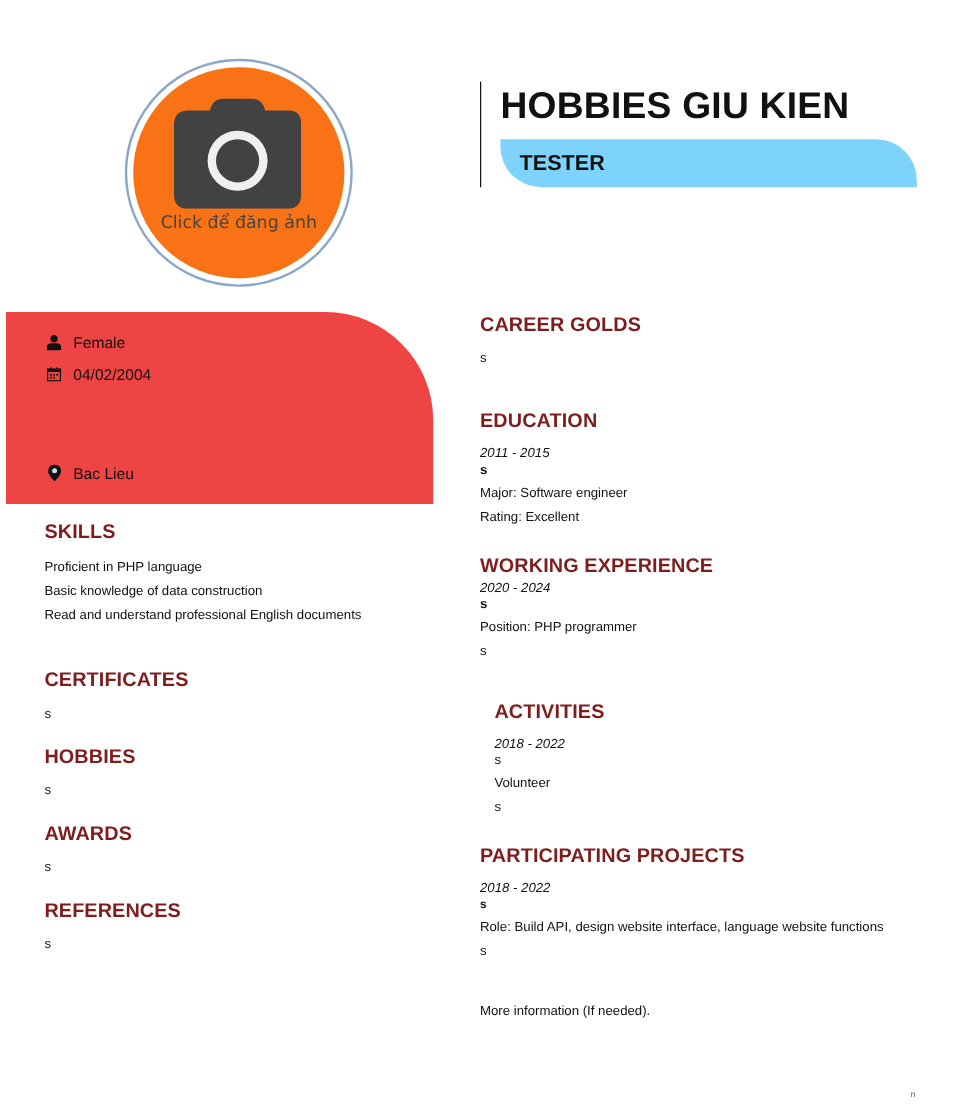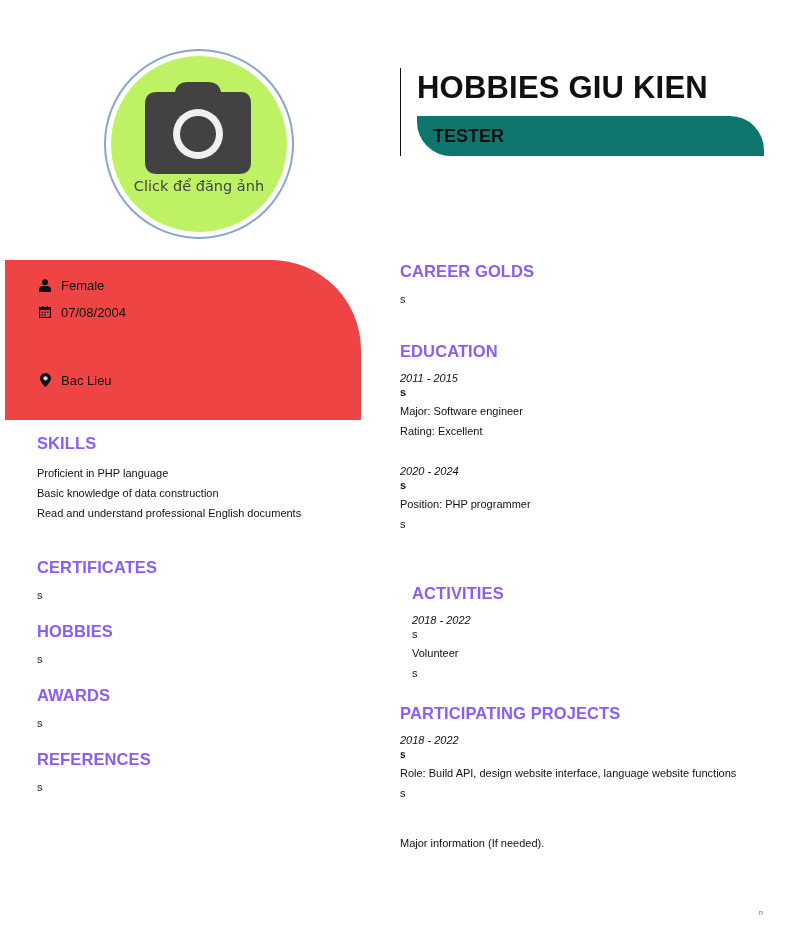--- a/index.html
+++ b/index.html
@@ -5,53 +5,53 @@
   * { box-sizing: border-box; margin: 0; padding: 0; }
   html, body { width: 800px; height: 927px; background: #ffffff; overflow: hidden; }
   body { font-family: "Liberation Sans", "DejaVu Sans", sans-serif; color: #111; position: relative; }
 
   .avatar-wrap {
     position: absolute; left: 104px; top: 49px; width: 190px; height: 190px;
     border-radius: 50%; border: 2px solid #8aa6c8; background: #fff;
     display: flex; align-items: center; justify-content: center;
   }
   .avatar-inner {
-    width: 176px; height: 176px; border-radius: 50%; background: #bef264;
+    width: 176px; height: 176px; border-radius: 50%; background: #f97316;
     position: relative; cursor: pointer;
   }
   .camera { position: absolute; left: 34px; top: 26px; width: 106px; height: 92px; }
   .avatar-caption {
     position: absolute; left: 0; right: 0; top: 122px; text-align: center;
     font-family: "DejaVu Sans", sans-serif; font-size: 14.5px; color: #444;
   }
 
   .name-block {
     position: absolute; left: 400px; top: 68px; width: 365px; height: 88px;
     border-left: 1.5px solid #111;
   }
   .name {
     position: absolute; left: 16px; top: 2px; font-size: 31px; font-weight: 700;
     letter-spacing: 0.2px; color: #111; white-space: nowrap;
   }
   .title-bar {
     position: absolute; left: 16px; top: 48px; width: 347px; height: 40px;
-    background: #0f766e; border-radius: 0 34px 0 34px;
+    background: #7dd3fc; border-radius: 0 34px 0 34px;
   }
   .title-text {
     position: absolute; left: 16px; top: 10px; font-size: 18px; font-weight: 700; color: #111;
   }
 
   .contact-panel {
     position: absolute; left: 5px; top: 260px; width: 356px; height: 160px;
     background: #ef4444; border-top-right-radius: 90px;
   }
   .contact-row { position: absolute; left: 32px; display: flex; align-items: center; font-size: 13px; color: #111; }
   .contact-row .ic { width: 16px; height: 16px; margin-right: 8px; display: flex; align-items: center; justify-content: center; }
 
-  .sec-title { font-size: 16.5px; font-weight: 700; color: #8b5cf6; letter-spacing: 0.1px; }
+  .sec-title { font-size: 16.5px; font-weight: 700; color: #7f1d1d; letter-spacing: 0.1px; }
   .txt { font-size: 11px; color: #111; line-height: 20px; }
   .date { font-size: 11px; font-style: italic; color: #111; }
   .bold { font-weight: 700; }
 
   .left-col { position: absolute; left: 37px; top: 434px; width: 320px; }
   .right-col { position: absolute; left: 400px; top: 262px; width: 380px; }
   .blk { position: absolute; left: 0; }
 
   .corner-mark { position: absolute; left: 759px; top: 909px; font-size: 7px; color: #555; }
 </style>
@@ -93,23 +93,23 @@
           <rect x="0.6" y="1.6" width="10.8" height="2.4" fill="#111"></rect>
           <rect x="3" y="0" width="1.2" height="2.5" fill="#111"></rect>
           <rect x="7.8" y="0" width="1.2" height="2.5" fill="#111"></rect>
           <rect x="2.6" y="5.6" width="1.6" height="1.4" fill="#111"></rect>
           <rect x="5.2" y="5.6" width="1.6" height="1.4" fill="#111"></rect>
           <rect x="7.8" y="5.6" width="1.6" height="1.4" fill="#111"></rect>
           <rect x="2.6" y="8" width="1.6" height="1.4" fill="#111"></rect>
           <rect x="5.2" y="8" width="1.6" height="1.4" fill="#111"></rect>
         </svg>
     </span>
-    <span>07/08/2004</span>
+    <span>04/02/2004</span>
   </div>
-  <div class="contact-row" style="top:112px;align-items:center;">
+  <div class="contact-row" style="top:126px;align-items:center;">
     <span class="ic">
       <svg width="11" height="14" viewBox="0 0 11 14">
           <path d="M5.5 0 A5.5 5.5 0 0 1 11 5.5 C11 9 5.5 14 5.5 14 C5.5 14 0 9 0 5.5 A5.5 5.5 0 0 1 5.5 0 Z" fill="#111"></path>
           <circle cx="5.5" cy="5.3" r="2.1" fill="#cddaea"></circle>
         </svg>
     </span>
     <span>Bac Lieu</span>
   </div>
 </div>
 
@@ -148,20 +148,21 @@
 
   <div class="blk" style="top:80px;">
     <div class="sec-title">EDUCATION</div>
     <div class="date" style="margin-top:11px;">2011 - 2015</div>
     <div class="txt bold" style="line-height:17px;">s</div>
     <div class="txt">Major: Software engineer</div>
     <div class="txt">Rating: Excellent</div>
   </div>
 
   <div class="blk" style="top:201px;">
+    <div class="sec-title">WORKING EXPERIENCE</div>
     <div class="date" style="margin-top:2px;">2020 - 2024</div>
     <div class="txt bold" style="line-height:17px;">s</div>
     <div class="txt">Position: PHP programmer</div>
     <div class="txt">s</div>
   </div>
 
   <div class="blk" style="top:322px;margin-left:12px;">
     <div class="sec-title">ACTIVITIES</div>
     <div class="date" style="margin-top:11px;">2018 - 2022</div>
     <div class="txt" style="line-height:17px;">s</div>
@@ -171,17 +172,17 @@
 
   <div class="blk" style="top:442px;">
     <div class="sec-title">PARTICIPATING PROJECTS</div>
     <div class="date" style="margin-top:11px;">2018 - 2022</div>
     <div class="txt bold" style="line-height:17px; font-size:10px;">s</div>
     <div class="txt" style="white-space:nowrap;">Role: Build API, design website interface, language website functions</div>
     <div class="txt">s</div>
   </div>
 
   <div class="blk" style="top:563px;">
-    <div class="txt" style="margin-top:8px;">Major information (If needed).</div>
+    <div class="txt" style="margin-top:8px;">More information (If needed).</div>
   </div>
 </div>
 
 <div class="corner-mark">n</div>
 
 </body></html>

